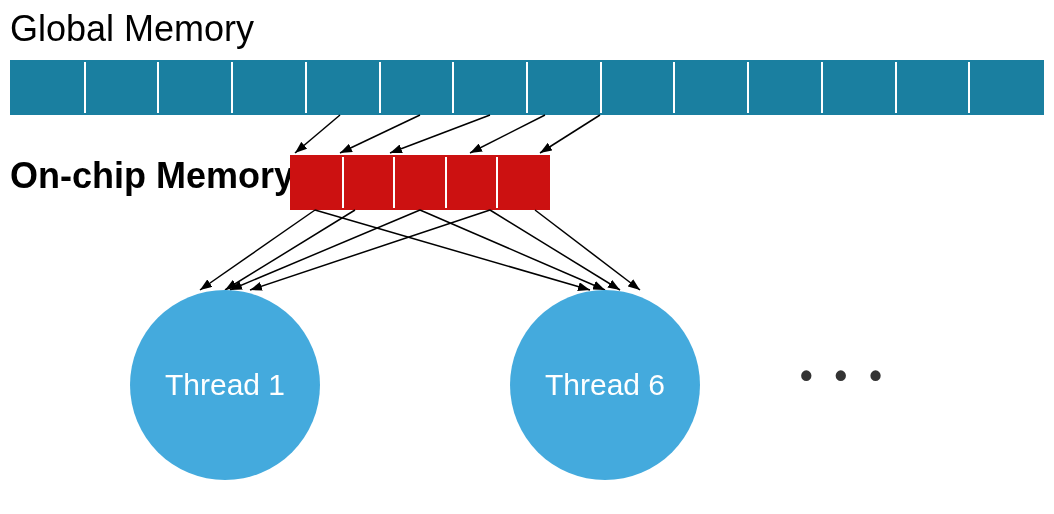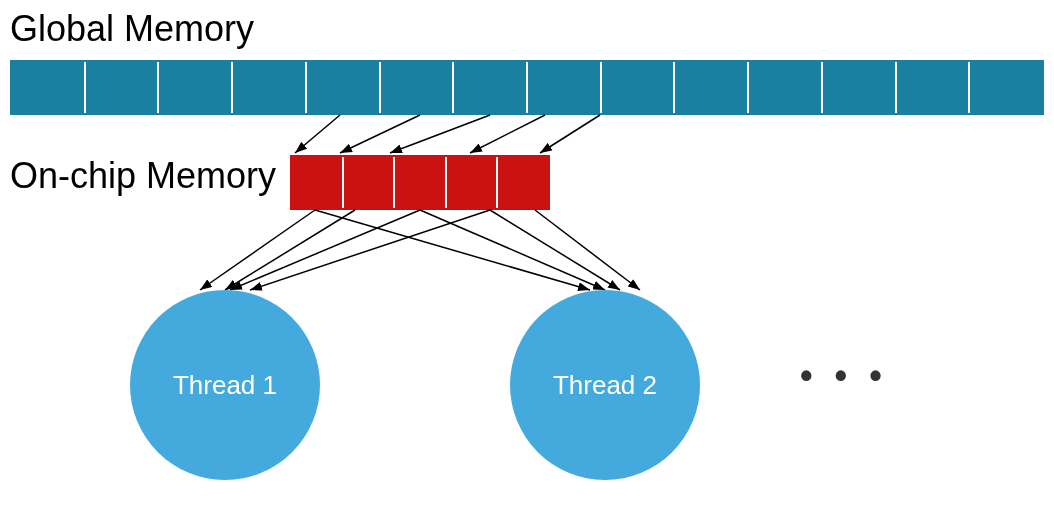--- a/index.html
+++ b/index.html
@@ -41,21 +41,21 @@
     }
     .global-cell:last-child {
       border-right: none;
     }
 
     .onchip-memory-label {
       position: absolute;
       top: 155px;
       left: 10px;
       font-size: 36px;
-      font-weight: normal;
+      font-weight: bold;
       color: #000000;
     }
 
     .onchip-memory-bar {
       position: absolute;
       top: 155px;
       left: 290px;
       width: 260px;
       height: 55px;
       background: #cc1111;
@@ -84,21 +84,21 @@
     }
 
     .thread-circle {
       position: absolute;
       border-radius: 50%;
       background: #44aadd;
       display: flex;
       align-items: center;
       justify-content: center;
       color: white;
-      font-size: 26px;
+      font-size: 30px;
     }
 
     .thread1 {
       width: 190px;
       height: 190px;
       top: 290px;
       left: 130px;
     }
 
     .thread2 {
@@ -182,16 +182,16 @@
   <line x1="490" y1="210" x2="250" y2="290" stroke="#000" stroke-width="1.5" marker-end="url(#arrowhead)"></line>
 
   <line x1="535" y1="210" x2="640" y2="290" stroke="#000" stroke-width="1.5" marker-end="url(#arrowhead)"></line>
 </svg>
 
 <div class="thread-circle thread1">
   <span>Thread 1</span>
 </div>
 
 <div class="thread-circle thread2">
-  <span>Thread 2</span>
+  <span>Thread 6</span>
 </div>
 
 <div class="dots">• • •</div>
 
 </body></html>

